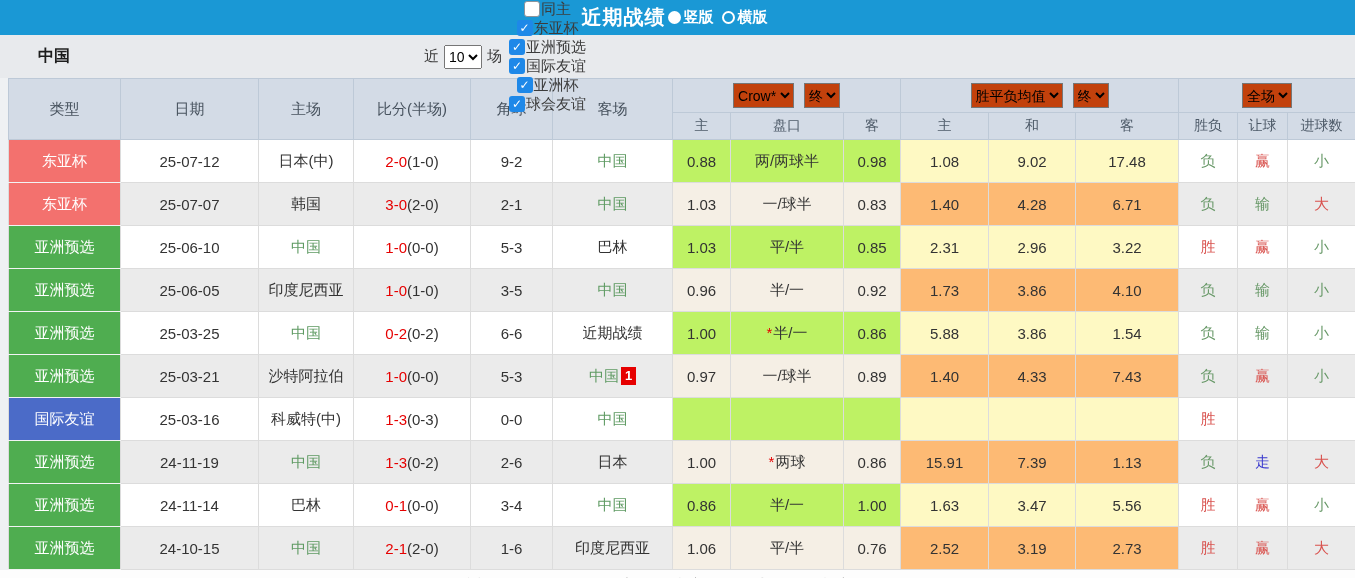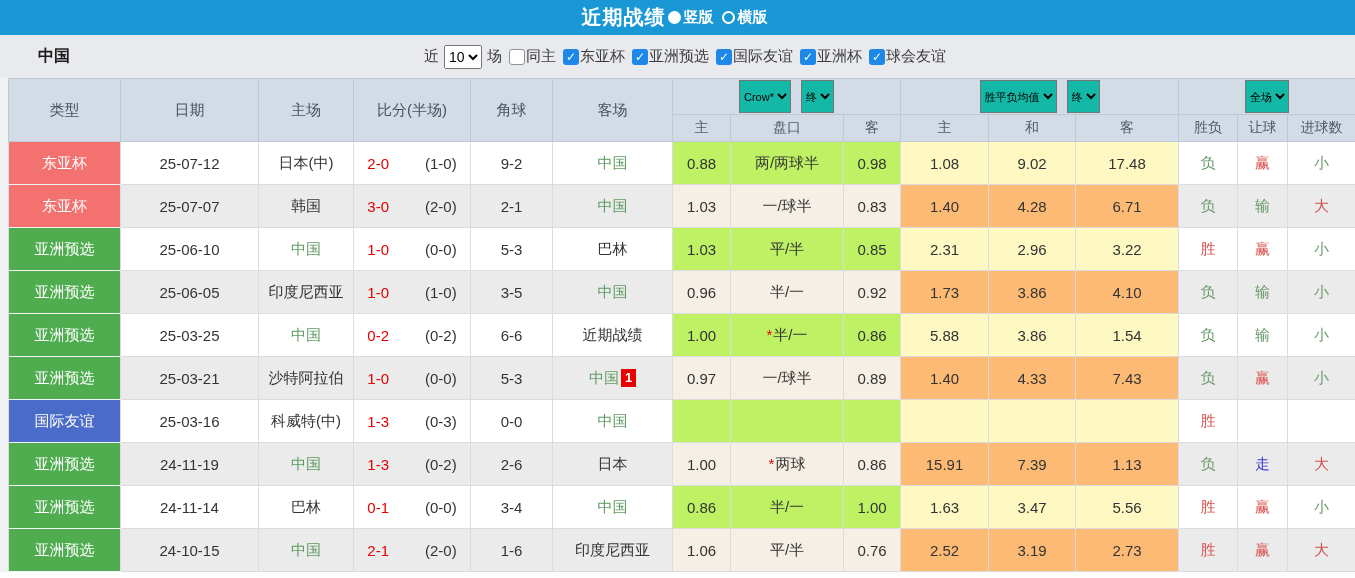--- a/index.html
+++ b/index.html
@@ -23,34 +23,34 @@
   .cbitem{display:inline-flex;align-items:center;cursor:pointer;}
   .cb{width:16px;height:16px;border-radius:3px;display:inline-flex;align-items:center;justify-content:center;margin-left:7px;margin-right:1px;box-sizing:border-box;}
   .cb.on{background:var(--checkbox_blue);color:#fff;font-size:12px;font-weight:bold;}
   .cb.off{background:#fff;border:1px solid #8d949b;}
   
   table{border-collapse:collapse;table-layout:fixed;width:1347px;margin-left:8px;background:#fff;}
   thead th{background:#d3dbe6;border:1px solid #bdc9d7;font-weight:normal;color:#47525e;overflow:hidden;}
   tr.h1 th{height:31px;font-size:15px;}
   tr.h2 th{height:24px;font-size:14px;color:#4d5a68;}
   .selwrap{display:flex;justify-content:center;align-items:center;gap:10px;}
-  .selwrap select{height:33px;font-size:11px;background:#14b8a6;}
+  .selwrap select{height:25px;font-size:14px;background:#c2410c;}
   tbody td{border:1px solid #dcdcdc;height:40px;text-align:center;font-size:15px;color:#333;background:#fff;overflow:hidden;}
   tr.even td{background:#ebebeb;}
   td.crm{background:#bef264;}  tr.even td.crm{background:#f5efe5;}
   td.blu{background:#fef9c3;}  tr.even td.blu{background:#fdba74;}
   td.type{color:#fff;font-size:15px;border-bottom:1px solid #f2f3f4;}
   td.type-salmon{background:var(--badge_salmon);}
   tr.even td.type-salmon{background:var(--badge_salmon);}
   td.type-green{background:var(--badge_green);}
   tr.even td.type-green{background:var(--badge_green);}
   td.type-blue{background:var(--badge_blue);}
   .china{color:var(--china_green);}
   .score{color:var(--score_red);text-align:center;}
-  .half{color:#333;padding-left:36px;}
+  .half{color:#333;}
   .star{color:var(--score_red);margin-right:1px;}
   .badge1{display:inline-block;background:var(--score_red);color:#fff;font-weight:bold;font-size:13px;line-height:18px;padding:0 4px;margin-left:2px;vertical-align:1px;}
   .res-red{color:var(--result_red);}
   .res-green{color:var(--result_green);}
   .res-blue{color:var(--result_blue);}
   
   .summary{height:33px;background:#fdfdfd;display:flex;align-items:center;justify-content:center;font-size:16px;color:#333;}
   .sum-red{color:var(--score_red);}
   .sum-blue{color:var(--summary_blue);}
 </style>
@@ -64,21 +64,21 @@
   <span class="radio unsel"></span>
     <span class="rlabel">横版</span>
 </div>
 
 <div class="filterbar">
   <span class="team">中国</span>
   <div class="controls">
     <span>近</span>
     <select><option>10</option></select>
     <span>场</span>
-    <span id="cbgroup" style="display:inline-flex;align-items:center;">
+    <span id="cbgroup" style="display:inline-flex;align-items:center;flex-direction:column;">
         <span class="cbitem">
           <span class="cb off"></span>
           <span>同主</span>
         </span>
         <span class="cbitem">
           <span class="cb on">✓</span>
           <span>东亚杯</span>
         </span>
         <span class="cbitem">
           <span class="cb on">✓</span>

